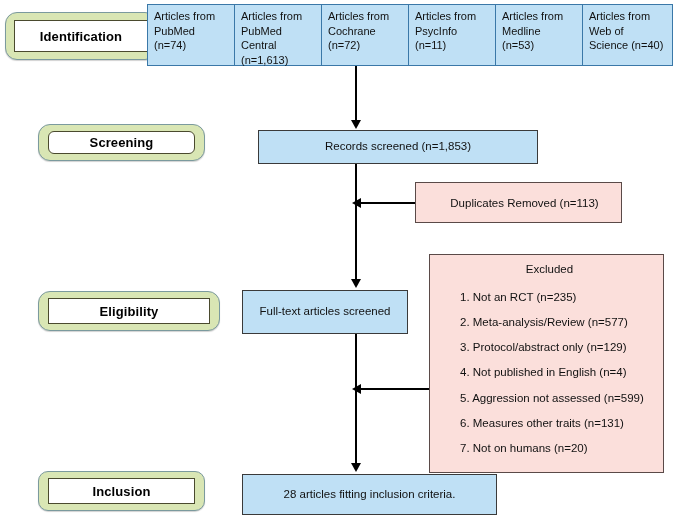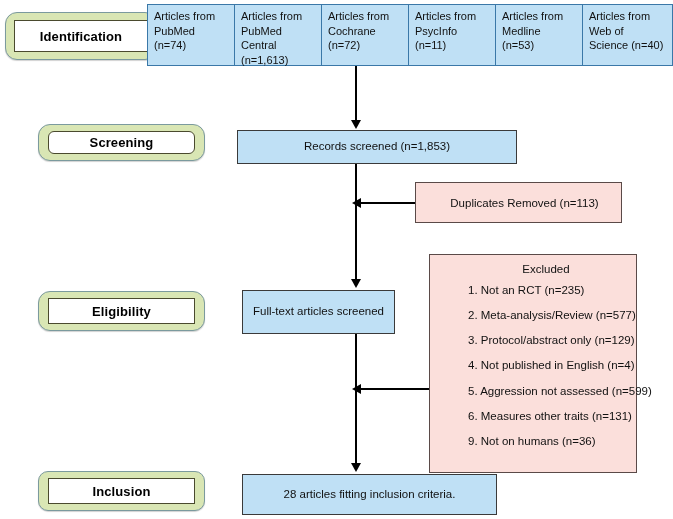--- a/index.html
+++ b/index.html
@@ -90,21 +90,21 @@
     padding: 8px 0 0 0;
   }
   .excluded-title {
     text-align: center;
     font-size: 11.5px;
     padding-left: 6px;
     margin-bottom: 9px;
   }
   .excluded-list {
     list-style: none;
-    margin: 4px;
+    margin: 16px;
     padding: 0 6px 0 14px;
   }
   .excluded-list li {
     font-size: 11.5px;
     line-height: 1.1;
     margin-bottom: 12.5px;
     white-space: nowrap;
   }
 
   
@@ -145,21 +145,21 @@
       <span>Identification</span>
     </div>
   </div>
 
   <div class="stage-pill" style="left:38px; top:124px; width:167px; height:37px; padding:6px 9px;">
     <div class="stage-inner" style="width:100%; height:100%;border-radius:6px;">
       <span>Screening</span>
     </div>
   </div>
 
-  <div class="stage-pill" style="left:38px; top:291px; width:167px; height:40px; padding:6px 9px;">
+  <div class="stage-pill" style="left:38px; top:291px; width:182px; height:40px; padding:6px 9px;">
     <div class="stage-inner" style="width:100%; height:100%;">
       <span>Eligibility</span>
     </div>
   </div>
 
   <div class="stage-pill" style="left:38px; top:471px; width:167px; height:40px; padding:6px 9px;border-radius:10px;">
     <div class="stage-inner" style="width:100%; height:100%;">
       <span>Inclusion</span>
     </div>
   </div>
@@ -208,52 +208,52 @@
     <div>
       <div>Articles from</div>
       <div>Web of</div>
       <div>Science (n=40)</div>
     </div>
   </div>
 
   <div class="vline" style="left:355px; top:66px; height:56px;"></div>
   <div class="arrow-down" style="left:351px; top:120px;"></div>
 
-  <div class="blue-box" style="left:237px; top:130px; width:280px; height:34px;">
+  <div class="blue-box" style="left:258px; top:130px; width:280px; height:34px;">
     <span>Records screened (n=1,853)</span>
   </div>
 
   <div class="vline" style="left:355px; top:164px; height:116px;"></div>
   <div class="arrow-down" style="left:351px; top:279px;"></div>
 
   <div class="pink-box" id="duplicates-box" style="left:415px; top:182px; width:207px; height:41px;">
     <span>Duplicates Removed (n=113)</span>
   </div>
   <div class="hline" style="left:357px; top:202px; width:58px;"></div>
   <div class="arrow-left" style="left:352px; top:198px;"></div>
 
-  <div class="blue-box" style="left:242px; top:290px; width:153px; height:44px;">
+  <div class="blue-box" style="left:242px; top:290px; width:166px; height:44px;">
     <div>
       <div>Full-text articles screened</div>
     </div>
   </div>
 
   <div class="vline" style="left:355px; top:334px; height:130px;"></div>
   <div class="arrow-down" style="left:351px; top:463px;"></div>
 
-  <div class="pink-box" id="excluded-box" style="left:429px; top:254px; width:208px; height:219px;padding-left:20px;">
+  <div class="pink-box" id="excluded-box" style="left:429px; top:254px; width:235px; height:219px;">
     <div class="excluded-title">Excluded</div>
     <ul class="excluded-list">
       <li>1. Not an RCT (n=235)</li>
       <li>2. Meta-analysis/Review (n=577)</li>
       <li>3. Protocol/abstract only (n=129)</li>
       <li>4. Not published in English (n=4)</li>
       <li>5. Aggression not assessed (n=599)</li>
       <li>6. Measures other traits (n=131)</li>
-      <li>9. Not on humans (n=36)</li>
+      <li>7. Not on humans (n=20)</li>
     </ul>
   </div>
   <div class="hline" style="left:357px; top:388px; width:72px;"></div>
   <div class="arrow-left" style="left:352px; top:384px;"></div>
 
   <div class="blue-box" style="left:242px; top:474px; width:255px; height:41px;">
     <span>28 articles fitting inclusion criteria.</span>
   </div>
 
 </div>

